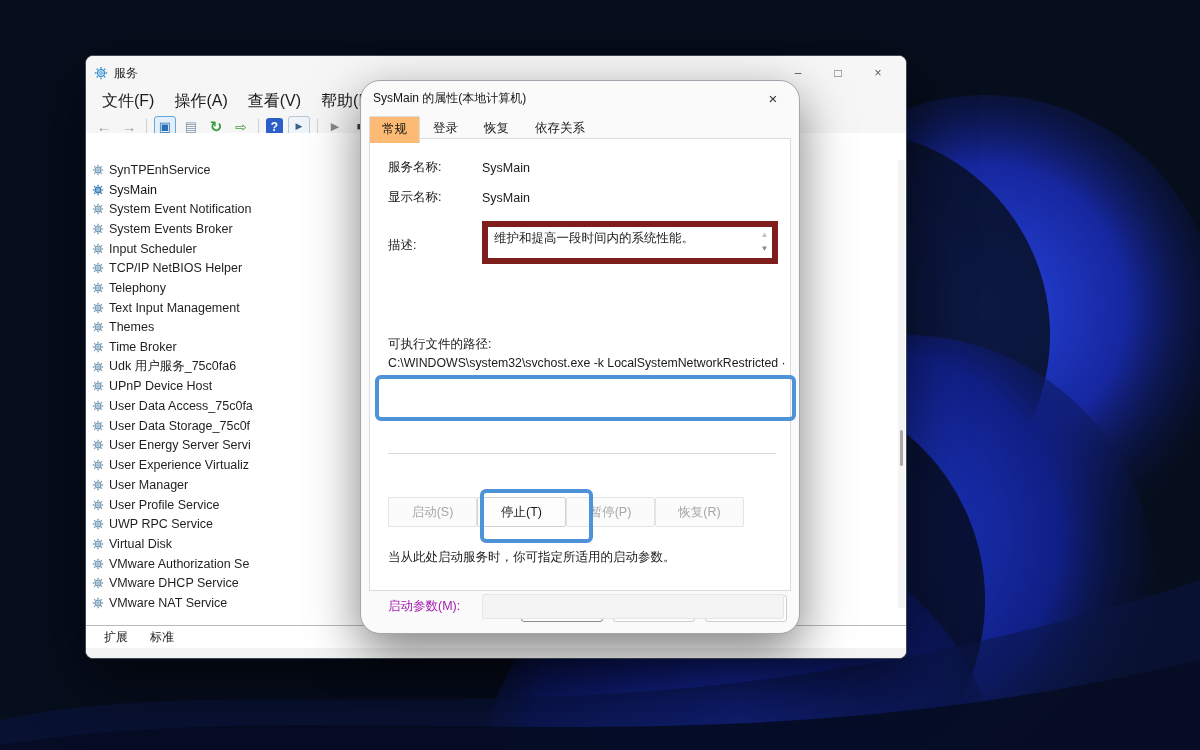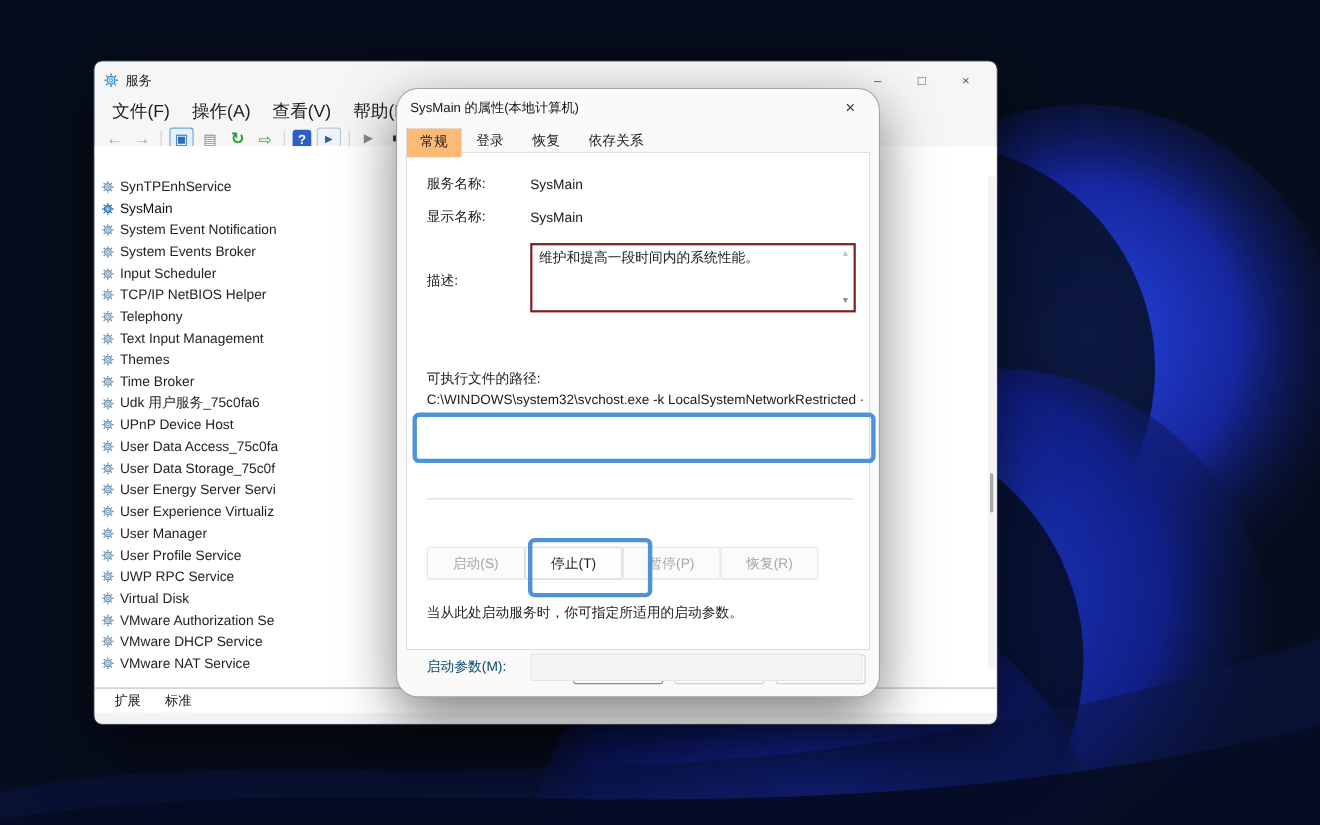--- a/index.html
+++ b/index.html
@@ -66,39 +66,39 @@
   .dlg-titlebar{height:34px;display:flex;align-items:center;padding:0 12px}
   .dlg-title{font-size:12px;color:#141414}
   .dlg-close{margin-left:auto;font-size:15px;color:#333;width:28px;text-align:center}
   .dlg-tabs{display:flex;padding:0 8px;position:relative;z-index:2}
   .dlg-tab{padding:4px 12px;font-size:12.5px;color:#1a1a1a;border:1px solid transparent;border-bottom:none;background:transparent;border-radius:2px 2px 0 0}
   .dlg-tab.active{background:#fdba74;border-color:#dcdcdc;position:relative;top:1px;padding-bottom:5px}
   .dlg-page{position:absolute;left:8px;right:8px;top:57px;height:451px;background:#fff;border:1px solid #dcdcdc;z-index:1}
   .frow{position:absolute;left:18px;right:12px;display:flex;align-items:center}
   .flabel{width:94px;flex:0 0 94px;color:#1a1a1a}
   .fvalue{color:#1a1a1a}
-  .desc-box{position:relative;width:303px;height:63px;border:2px solid #7f1d1d;background:#fff;padding:3px 16px 3px 6px;box-sizing:border-box;line-height:1.35}
+  .desc-box{position:relative;width:303px;height:43px;border:6px solid #7f1d1d;background:#fff;padding:3px 16px 3px 6px;box-sizing:border-box;line-height:1.35}
   .desc-scroll{position:absolute;right:1px;top:1px;bottom:1px;width:13px;display:flex;flex-direction:column;justify-content:space-between;align-items:center;padding:2px 0}
   .desc-scroll .up{color:#c3c3c3;font-size:8px}
   .desc-scroll .down{color:#8b8b8b;font-size:8px}
   .path-label{position:absolute;left:18px;top:197px}
   .path-value{position:absolute;left:18px;top:217px;white-space:nowrap;font-size:12.3px}
   .hl-box{position:absolute;border:4px solid #4e92d8;border-radius:6px;pointer-events:none;z-index:5}
   .hl-startup{left:5px;top:236px;width:413px;height:38px}
   .hl-stop{left:110px;top:350px;width:105px;height:46px}
   .dropdown{width:307px;height:25px;border:1px solid #a9a9a9;border-radius:2px;background:#fff;display:flex;align-items:center;padding:0 8px;box-sizing:border-box;justify-content:space-between}
   .chev{width:7px;height:7px;border-right:1.4px solid #5a5a5a;border-bottom:1.4px solid #5a5a5a;transform:rotate(45deg) translateY(-2px)}
   .sep-line{position:absolute;left:18px;right:14px;top:314px;border-top:1px solid #d9d9d9}
   .svc-buttons{position:absolute;left:18px;top:358px;width:356px;display:flex;justify-content:space-between}
   .sbtn{height:30px;display:flex;align-items:center;justify-content:center;font-size:12.5px;border-radius:2px;box-sizing:border-box}
   .sbtn{width:92px;background:#fdfdfd;border:1px solid #d2d2d2;color:#1a1a1a}
   .sbtn.disabled{background:#fbfbfb;border-color:#e4e4e4;color:#a7a7a7}
   .note{position:absolute;left:18px;top:410px;color:#1a1a1a}
   .sp-row{position:absolute;left:18px;top:455px;display:flex;align-items:center}
-  .sp-label{width:94px;color:#0c4a6e}
+  .sp-label{width:94px;color:#a21caf}
   .sp-input{width:300px;height:23px;background:#f4f4f4;border:1px solid #e6e6e6;border-radius:2px}
   .dlg-footer{position:absolute;left:8px;right:8px;bottom:10px;height:28px;display:flex;justify-content:flex-end;gap:10px;padding-right:4px}
   .fbtn{width:80px;height:25px;display:flex;align-items:center;justify-content:center;background:#fdfdfd;border:1px solid #d0d0d0;border-radius:3px;font-size:12.5px;color:#1a1a1a}
   .fbtn.default{border-color:#8a8a8a}
   .gear12{flex:0 0 auto}
 </style>
 </head>
 <body>
 
 <svg class="wallpaper" data-name="desktop-wallpaper" width="1200" height="750" viewBox="0 0 1200 750">

